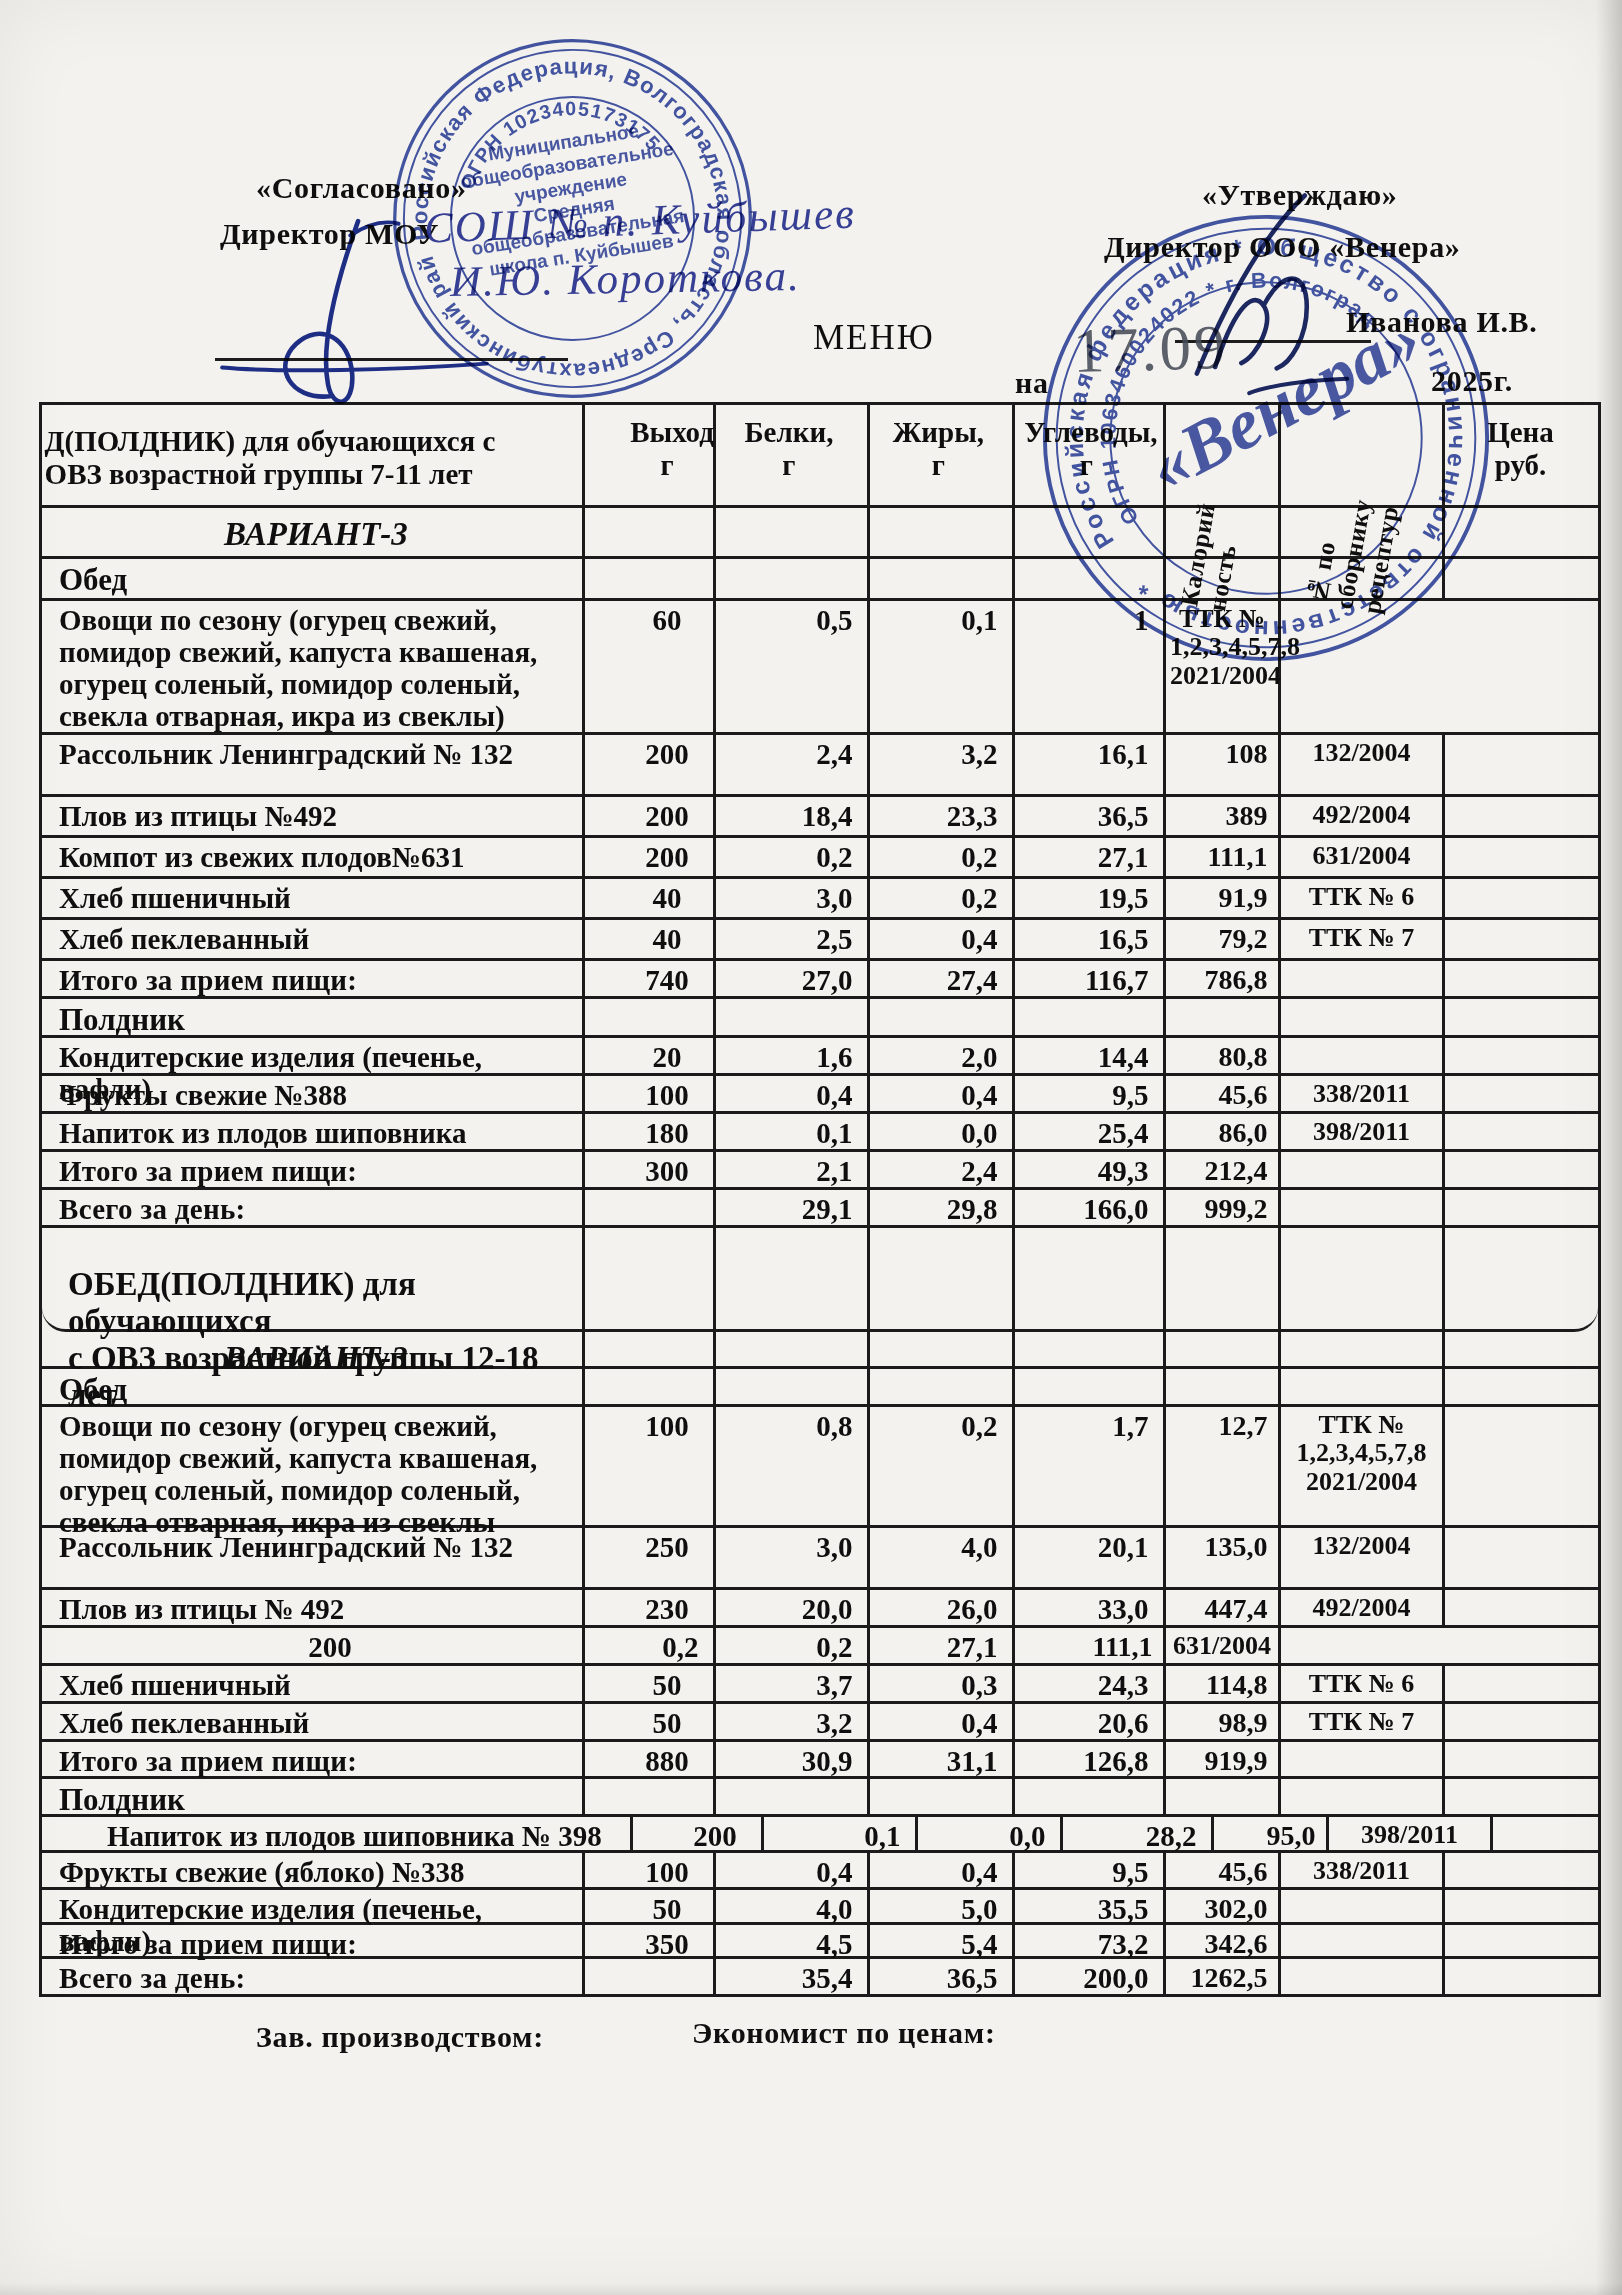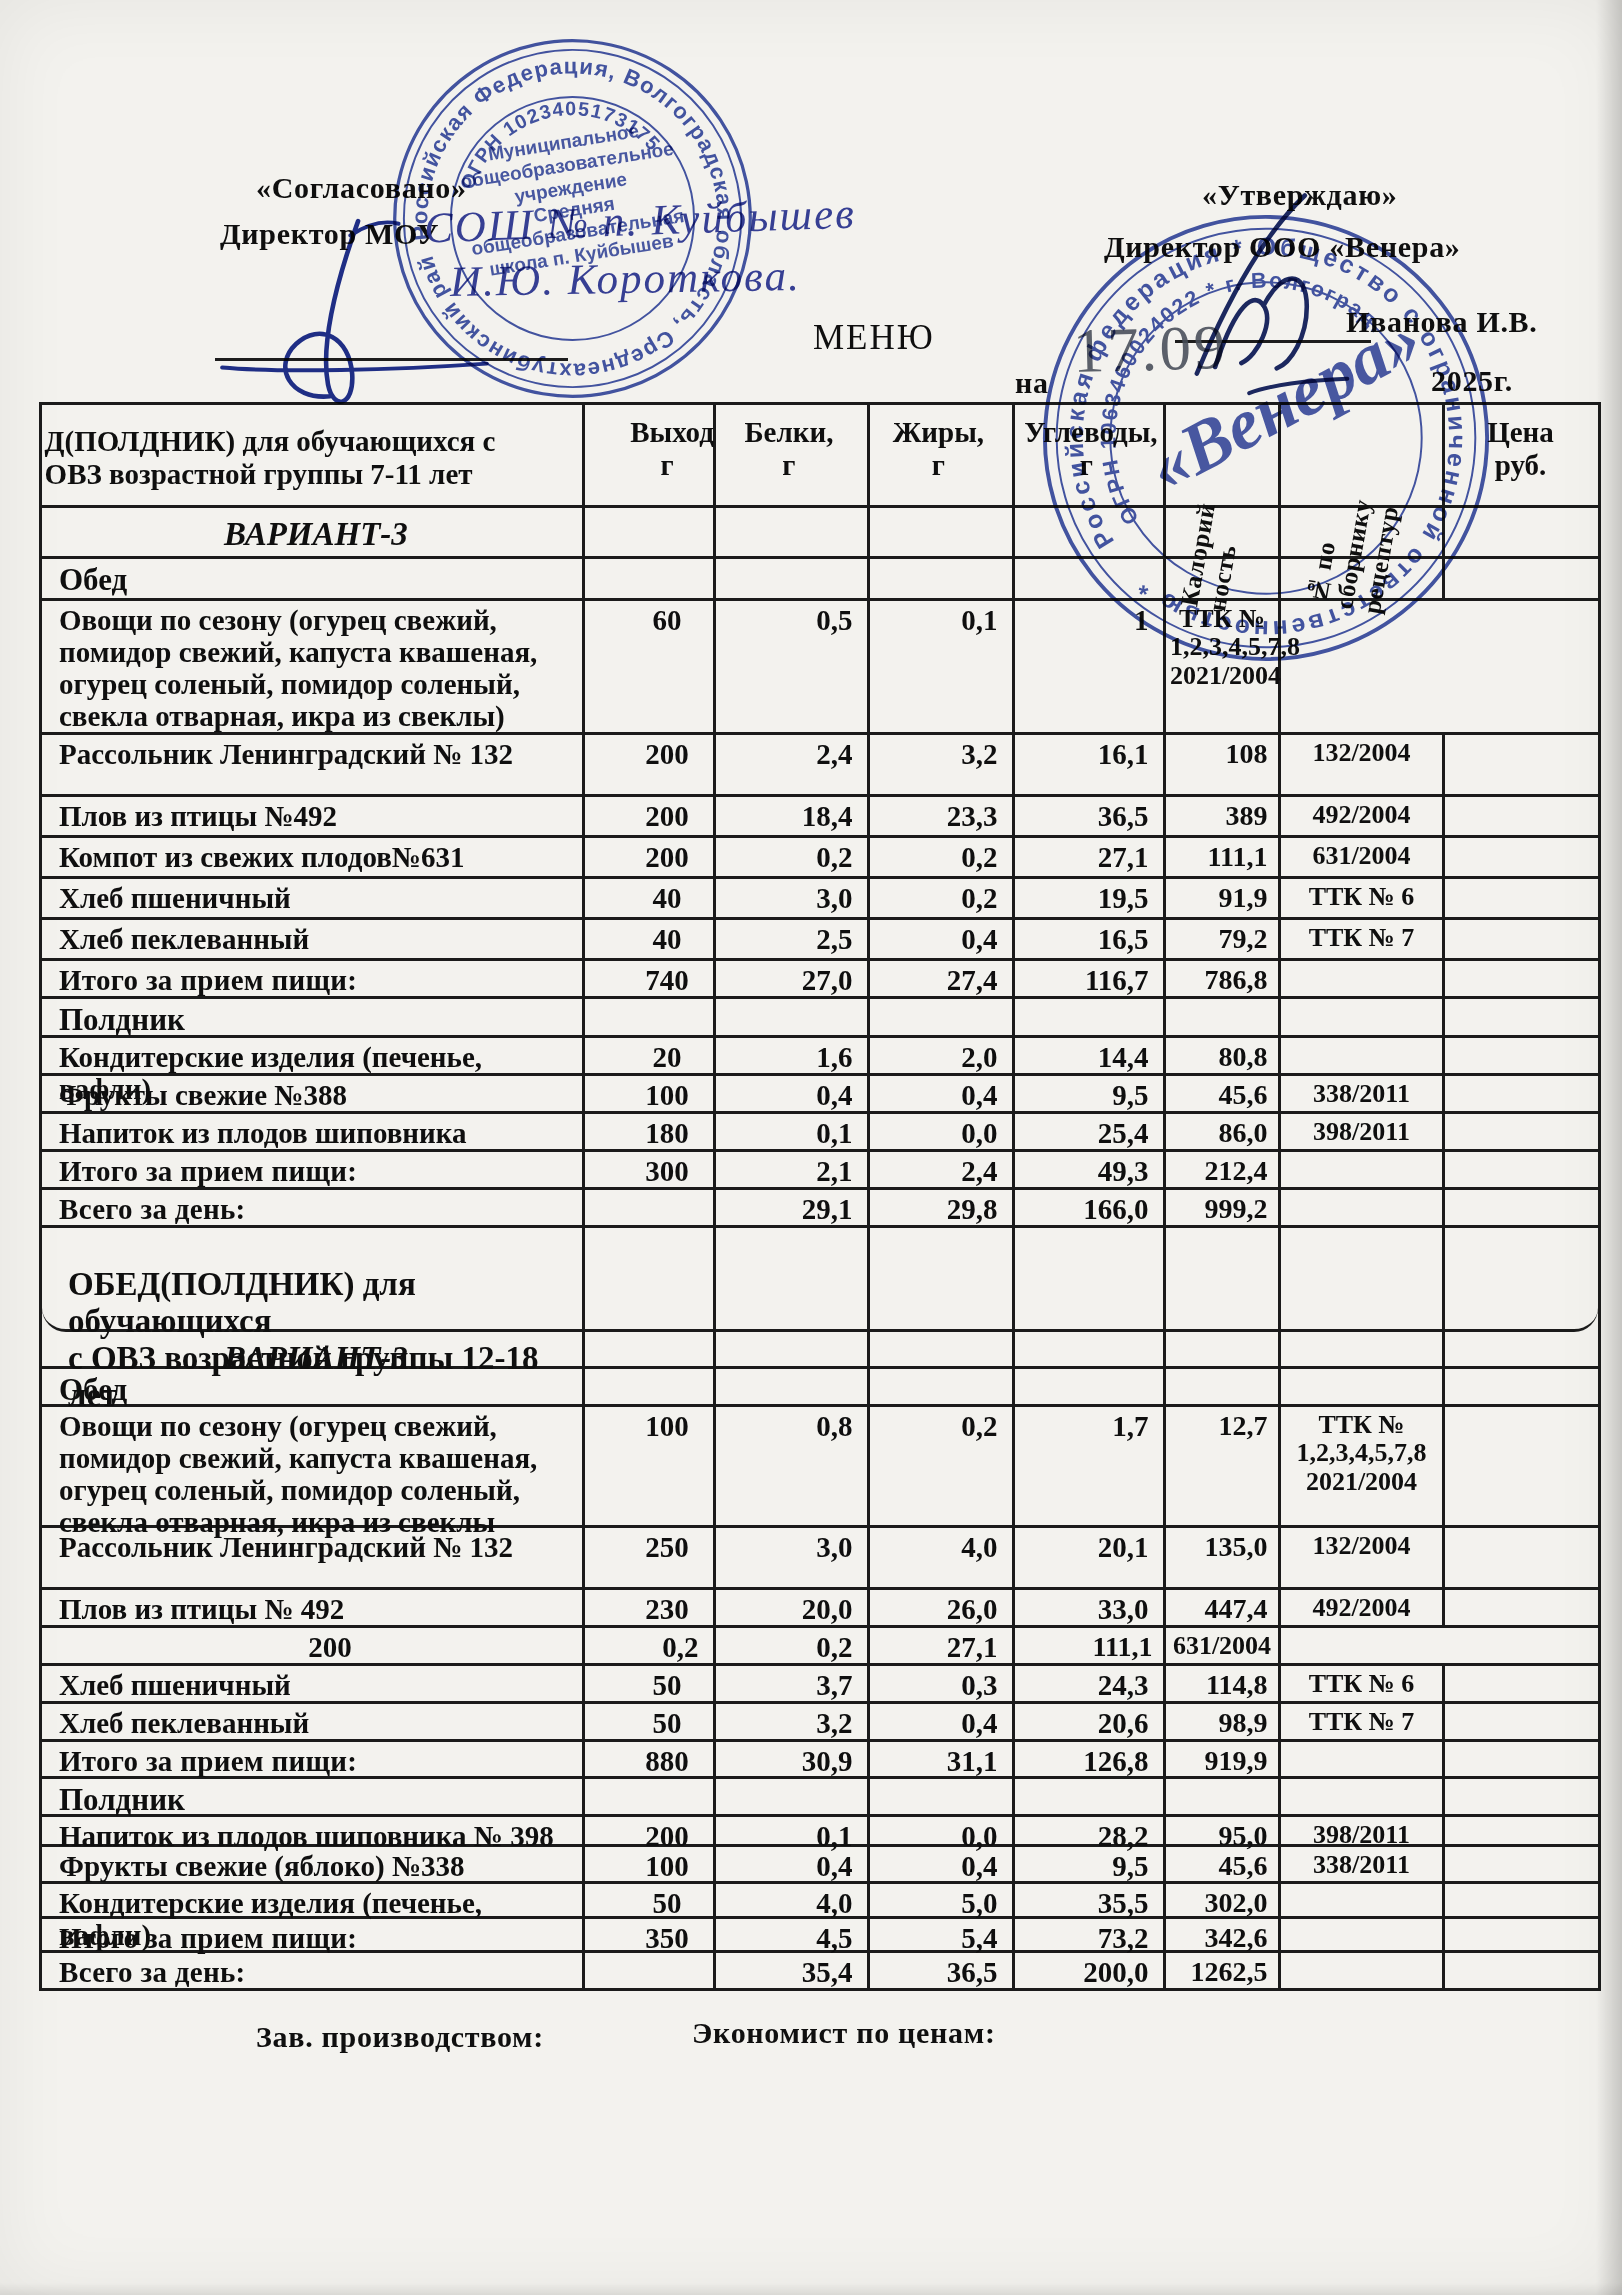--- a/index.html
+++ b/index.html
@@ -370,21 +370,21 @@
       <div class="trow section" style="height: 38px;">
         <div class="tcell c0">Полдник</div>
         <div class="tcell c1"></div>
         <div class="tcell c2"></div>
         <div class="tcell c3"></div>
         <div class="tcell c4"></div>
         <div class="tcell c5"></div>
         <div class="tcell c6"></div>
         <div class="tcell c7"></div>
       </div>
-      <div class="trow dish" style="height: 30px;">
+      <div class="trow dish" style="height: 36px; padding-left: 48px;">
         <div class="tcell c0">Напиток из плодов шиповника № 398</div>
         <div class="tcell c1">200</div>
         <div class="tcell c2">0,1</div>
         <div class="tcell c3">0,0</div>
         <div class="tcell c4">28,2</div>
         <div class="tcell c5">95,0</div>
         <div class="tcell c6">398/2011</div>
         <div class="tcell c7"></div>
       </div>
       <div class="trow dish" style="height: 37px;">

